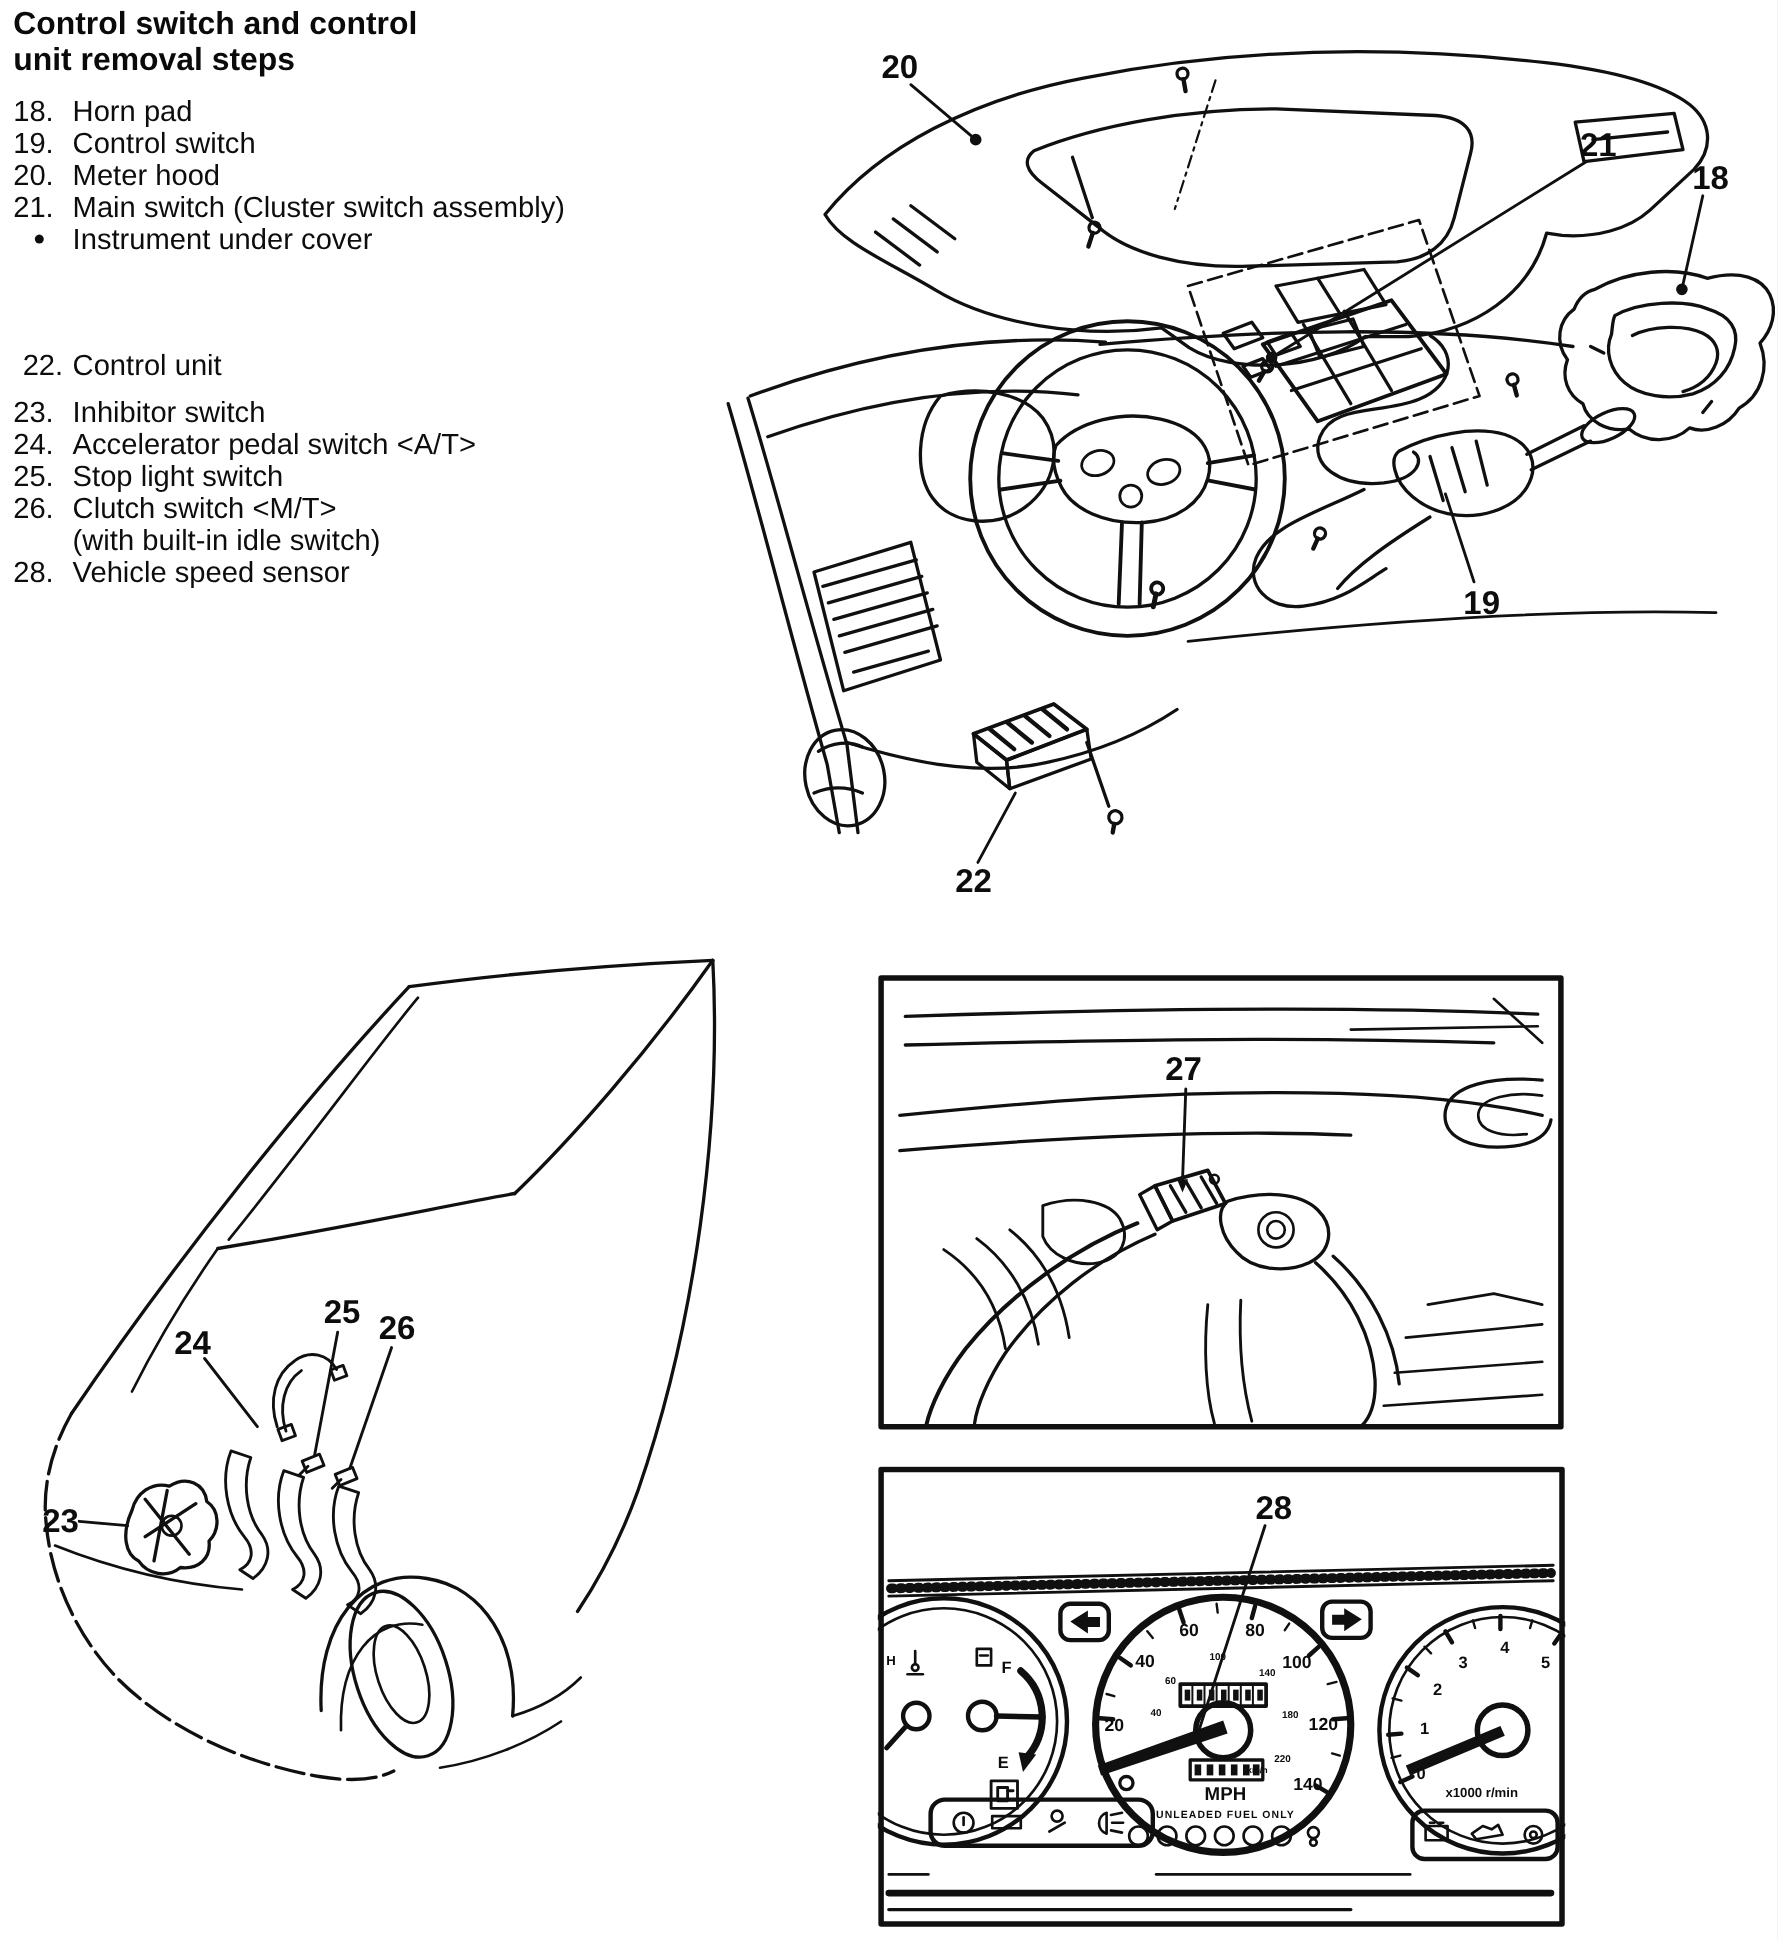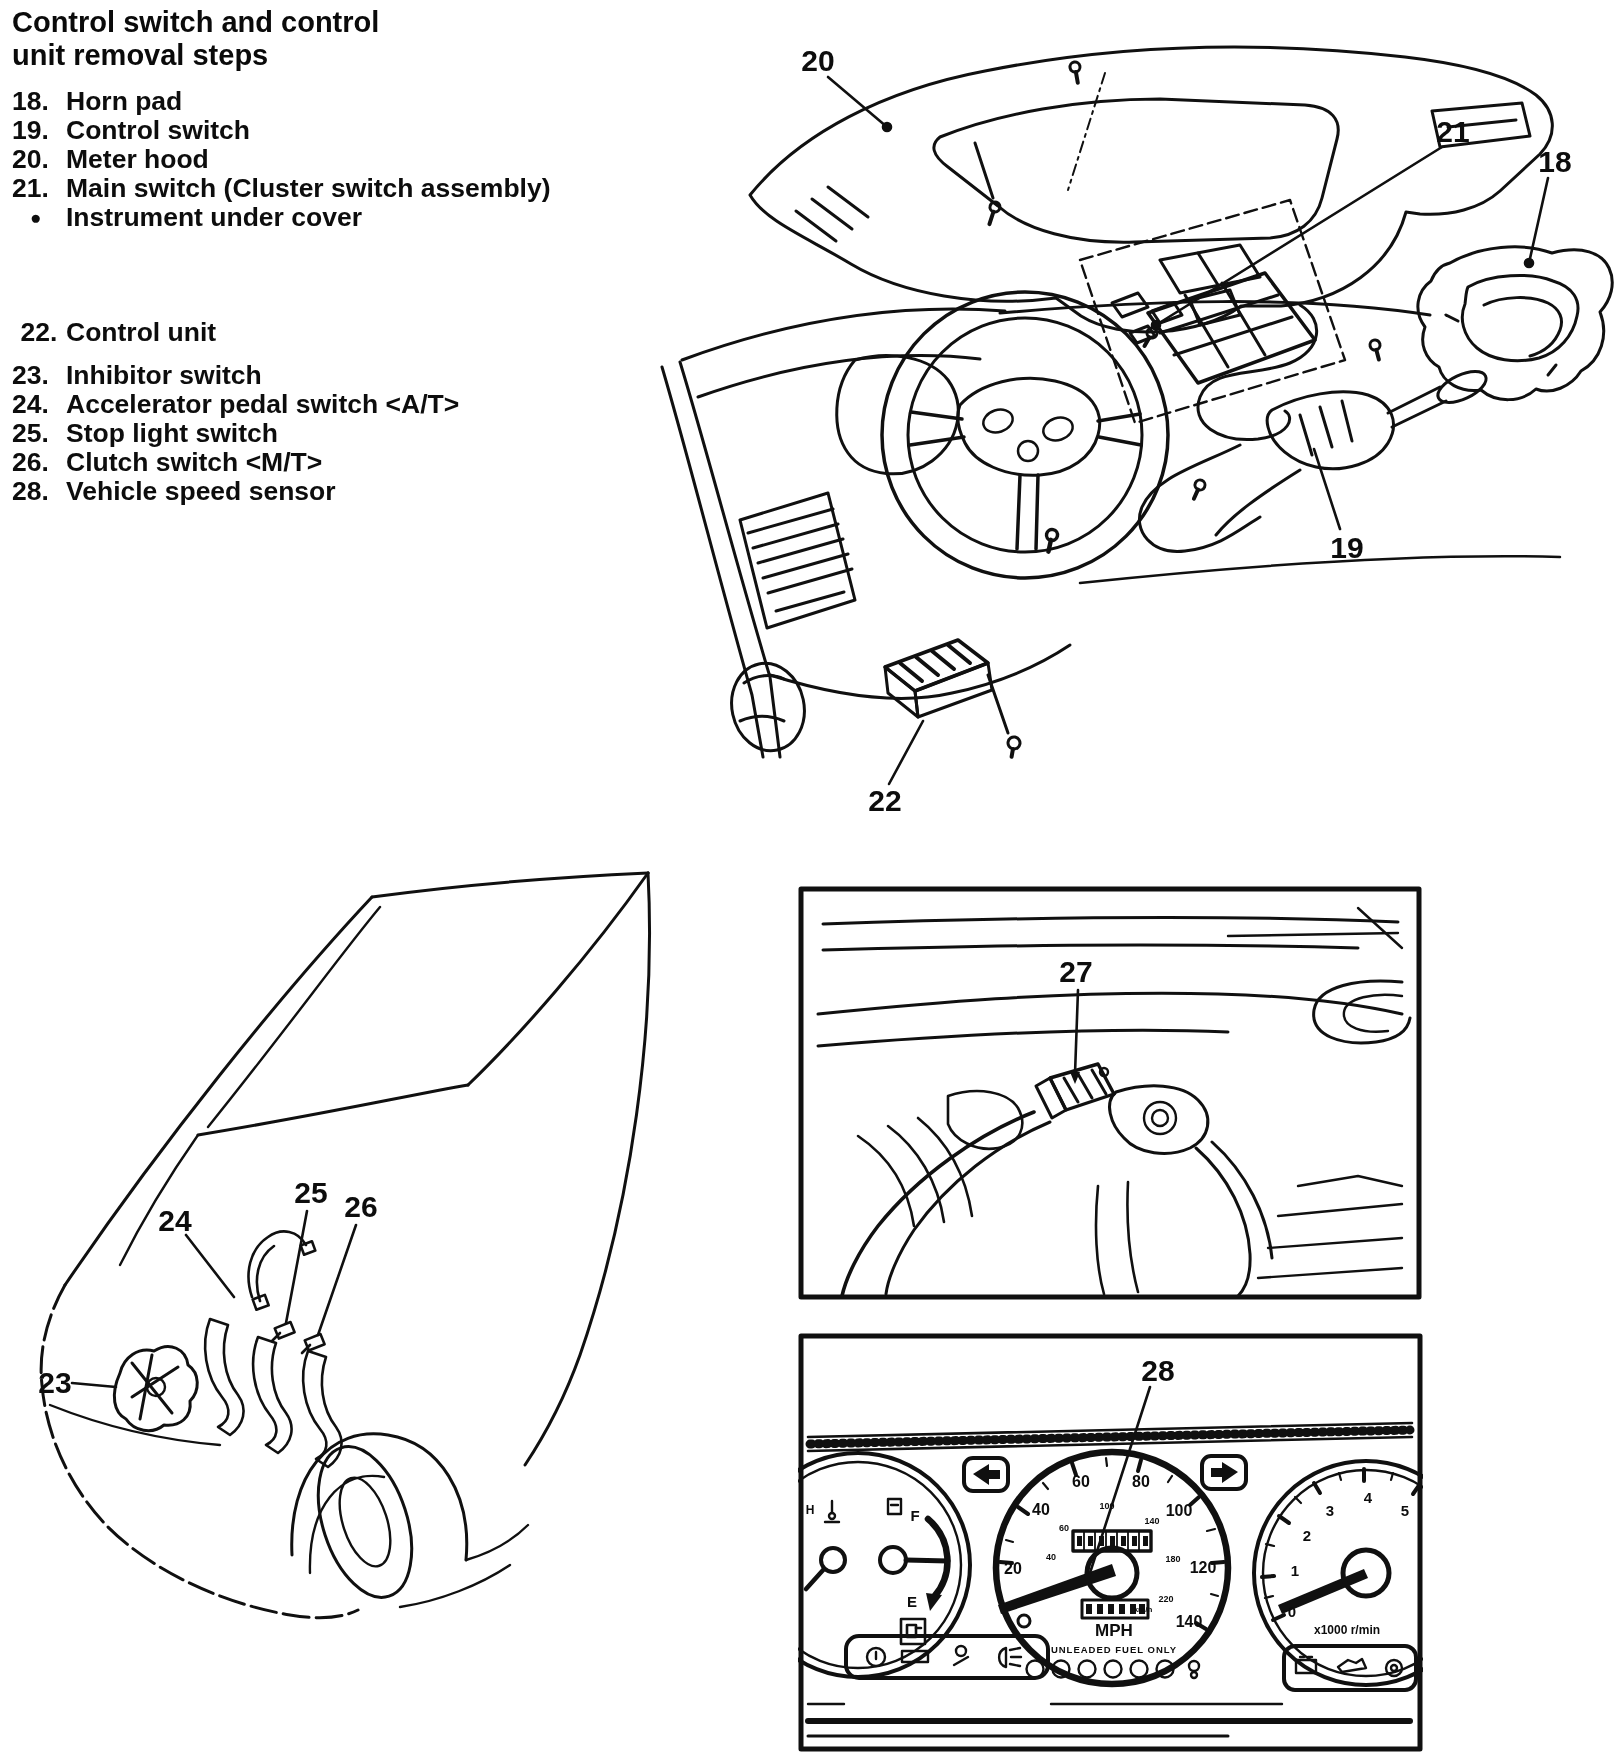--- a/index.html
+++ b/index.html
@@ -1,21 +1,21 @@
 <!DOCTYPE html>
 <html><head>
 <meta charset="utf-8">
 <style>
   html,body{margin:0;padding:0;background:#e8e8e8;}
   .page{position:relative;width:1616px;height:1764px;background:#ffffff;overflow:hidden;
         font-family:"Liberation Sans",sans-serif;color:#0d0d0d;}
   .legend{position:absolute;left:12px;top:6px;width:580px;}
   .legend h2{font-weight:800;font-size:29px;line-height:33px;margin:0 0 15px 0;width:390px;color:#0a0a0a;}
   .h2b{margin-top:30px !important;}
-  .row{display:flex;font-weight:700;font-size:26.5px;line-height:29px;}
+  .row{display:flex;font-weight:400;font-size:26.5px;line-height:29px;}
   .num{flex:0 0 54px;}
   .num.bullet{font-size:19px;padding-left:18px;box-sizing:border-box;}
   .gap22{margin-top:86px;text-align:center;}
   .sensorlist{margin-top:14px;}
   svg{position:absolute;}
   svg text{font-family:"Liberation Sans",sans-serif;font-weight:bold;fill:#0d0d0d;stroke:none;}
   .callout{font-size:30px;}
 </style>
 </head>
 <body>
@@ -60,20 +60,24 @@
         </div>
       <div class="row">
         <span class="num">25.</span>
         <span class="lbl">Stop light switch</span>
         </div>
       <div class="row">
         <span class="num">26.</span>
         <span class="lbl">Clutch switch &lt;M/T&gt;</span>
         </div>
       <div class="row">
+        <span class="num"></span>
+        <span class="lbl">(with built-in idle switch)</span>
+        </div>
+      <div class="row">
         <span class="num">28.</span>
         <span class="lbl">Vehicle speed sensor</span>
         </div>
     </div>
   </section>
 
   <svg style="left:600px;top:15px" width="1016" height="800" viewBox="0 0 1016 800">
     <g stroke="#101010" fill="none" stroke-width="3" stroke-linecap="round" stroke-linejoin="round">
 
       <g>

